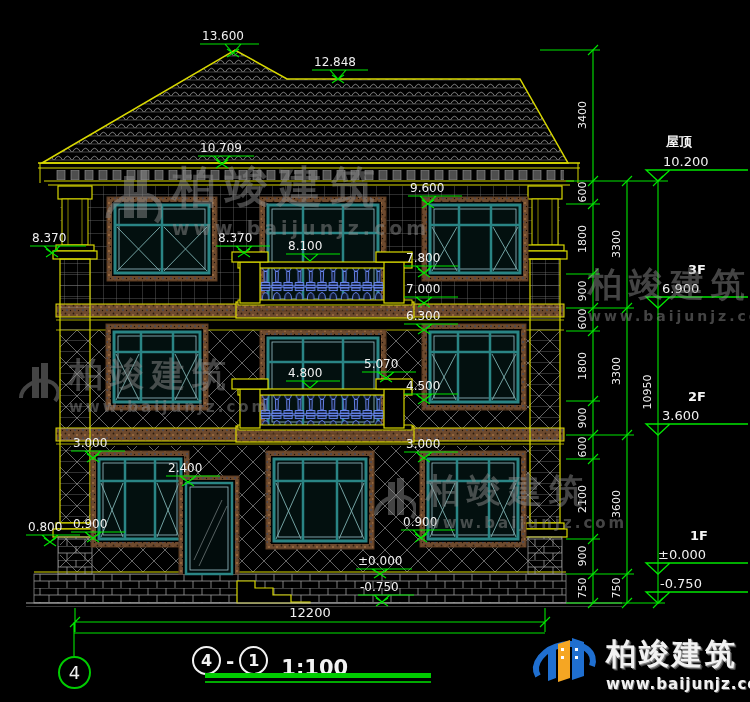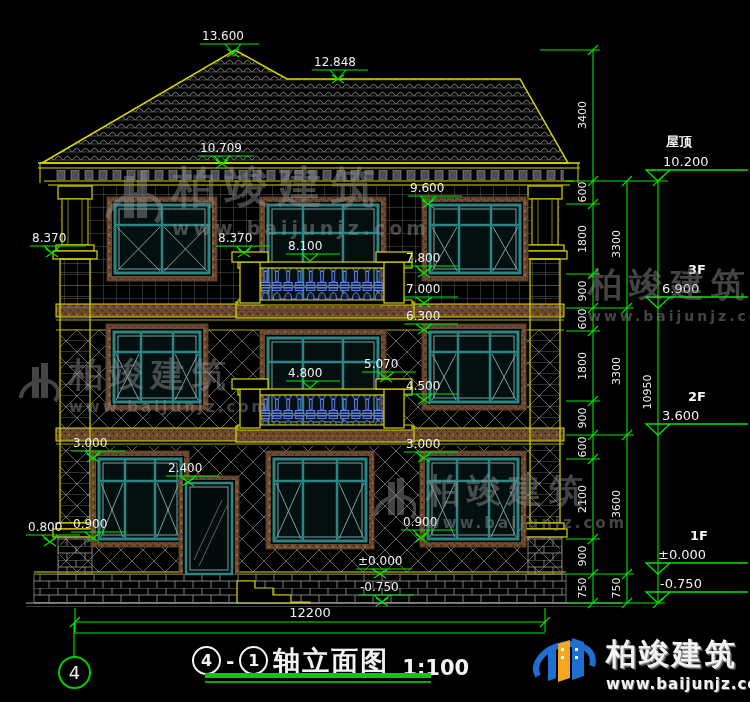--- a/index.html
+++ b/index.html
@@ -422,21 +422,20 @@
       <span>4</span>
     </div>
 <div id="title">
   <span class="circ">
         <span>4</span>
       </span>
   <span class="dash">-</span>
   <span class="circ">
         <span>1</span>
       </span>
-  <span class="tname">轴立面图</span>
   <span class="tscale">1:100</span>
 </div>
 <div class="uline1"></div>
 <div class="uline2"></div>
 
 
 <div id="logo">
   <svg width="72" height="74">
     <path d="M10,50 A29,20 -16 1 1 64,40" stroke="#1f6fd0" stroke-width="6" fill="none"></path>
     <path d="M20,24 L28,20 L28,52 L20,55 Z" fill="#1f6fd0"></path>

